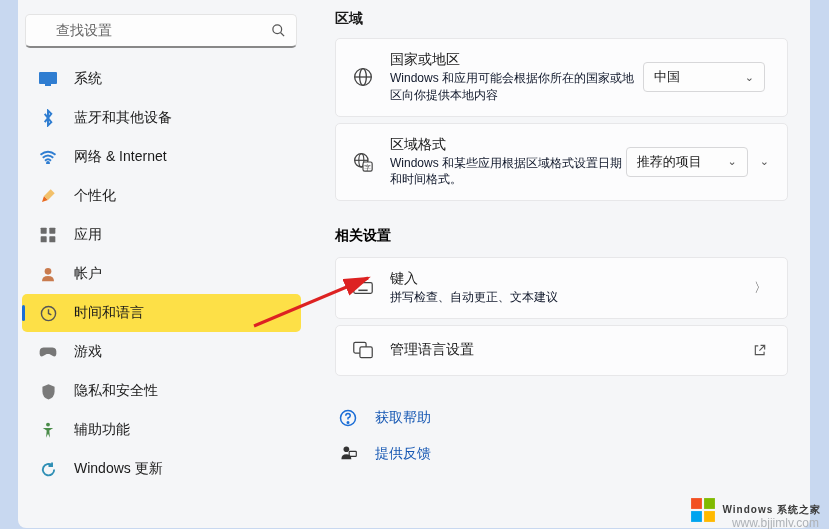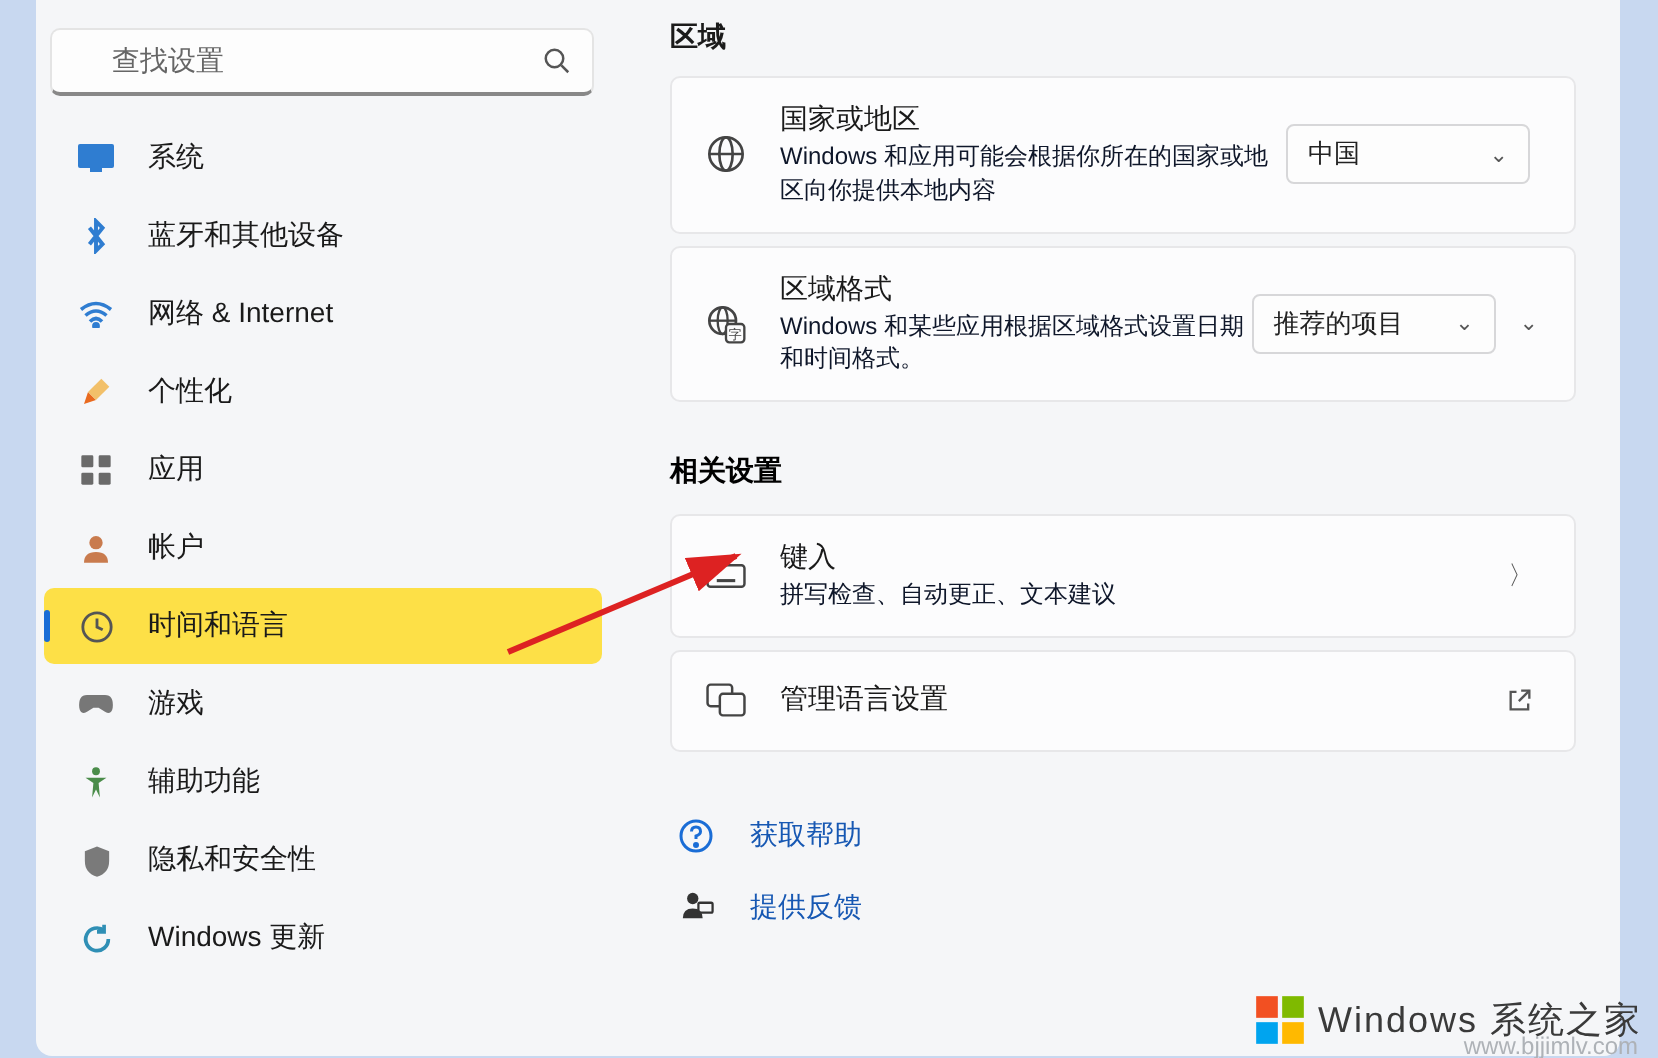--- a/index.html
+++ b/index.html
@@ -27,21 +27,21 @@
     .expand { color: #555; font-size: 11px; padding: 0 4px; }
     .related-title { font-size: 14px; font-weight: 600; margin: 26px 0 12px 0; }
     .go-chev { color: #555; font-size: 13px; padding: 0 6px; }
     .linklist { margin-top: 24px; }
     .linkrow { display: flex; align-items: center; height: 36px; }
     .link-icon { width: 26px; display: flex; justify-content: center; color: #1a6dd6; font-size: 15px; }
     .link-text { color: #1758b3; font-size: 14px; padding-left: 14px; }
     .arrow { position: absolute; pointer-events: none; z-index: 40; }
     .watermark { position: absolute; right: 8px; bottom: 6px; display: flex; align-items: center; gap: 6px; }
     .wm-logo { width: 26px; height: 26px; }
-    .wm-text { font-size: 18px; color: #3a3a3a; font-weight: 400; letter-spacing: 1px; }
+    .wm-text { font-size: 10px; color: #3a3a3a; font-weight: 700; letter-spacing: 1px; }
     .wm-url { font-size: 12px; color: #aeb2b7; position: absolute; right: 10px; bottom: -1px; }
     svg { display: block; }
   </style>
 </head>
 <body>
 
 <div class="window">
 
   <div class="sidebar">
     <div class="search-box">
@@ -124,34 +124,34 @@
       <li class="nav-item">
         <span class="nav-icon">
             <svg width="18" height="14" viewBox="0 0 28 18" fill="#777">
               <path d="M7 2 L21 2 Q28 2 27 12 Q26 18 21 15 L16 12 L12 12 L7 15 Q2 18 1 12 Q0 2 7 2 Z"></path>
             </svg>
           </span>
         <span class="nav-label">游戏</span>
       </li>
       <li class="nav-item">
         <span class="nav-icon">
+            <svg width="15" height="17" viewBox="0 0 24 28" fill="#7a7a7a">
+              <path d="M12 2 L22 6 L22 14 Q22 24 12 27 Q2 24 2 14 L2 6 Z"></path>
+            </svg>
+          </span>
+        <span class="nav-label">隐私和安全性</span>
+      </li>
+      <li class="nav-item">
+        <span class="nav-icon">
             <svg width="16" height="17" viewBox="0 0 24 26" fill="#4a8c4a">
               <circle cx="12" cy="4" r="3"></circle>
               <path d="M4 9 L20 9 L14 13 L15 24 L12 18 L9 24 L10 13 Z"></path>
             </svg>
           </span>
         <span class="nav-label">辅助功能</span>
-      </li>
-      <li class="nav-item">
-        <span class="nav-icon">
-            <svg width="15" height="17" viewBox="0 0 24 28" fill="#7a7a7a">
-              <path d="M12 2 L22 6 L22 14 Q22 24 12 27 Q2 24 2 14 L2 6 Z"></path>
-            </svg>
-          </span>
-        <span class="nav-label">隐私和安全性</span>
       </li>
       <li class="nav-item">
         <span class="nav-icon">
             <svg width="17" height="17" viewBox="0 0 24 24" fill="none" stroke="#2f8fb5" stroke-width="2.6">
               <path d="M20 12 A8 8 0 1 1 17 6"></path>
               <path d="M17 2 L17 7 L12 7" fill="none"></path>
             </svg>
           </span>
         <span class="nav-label">Windows 更新</span>
       </li>

